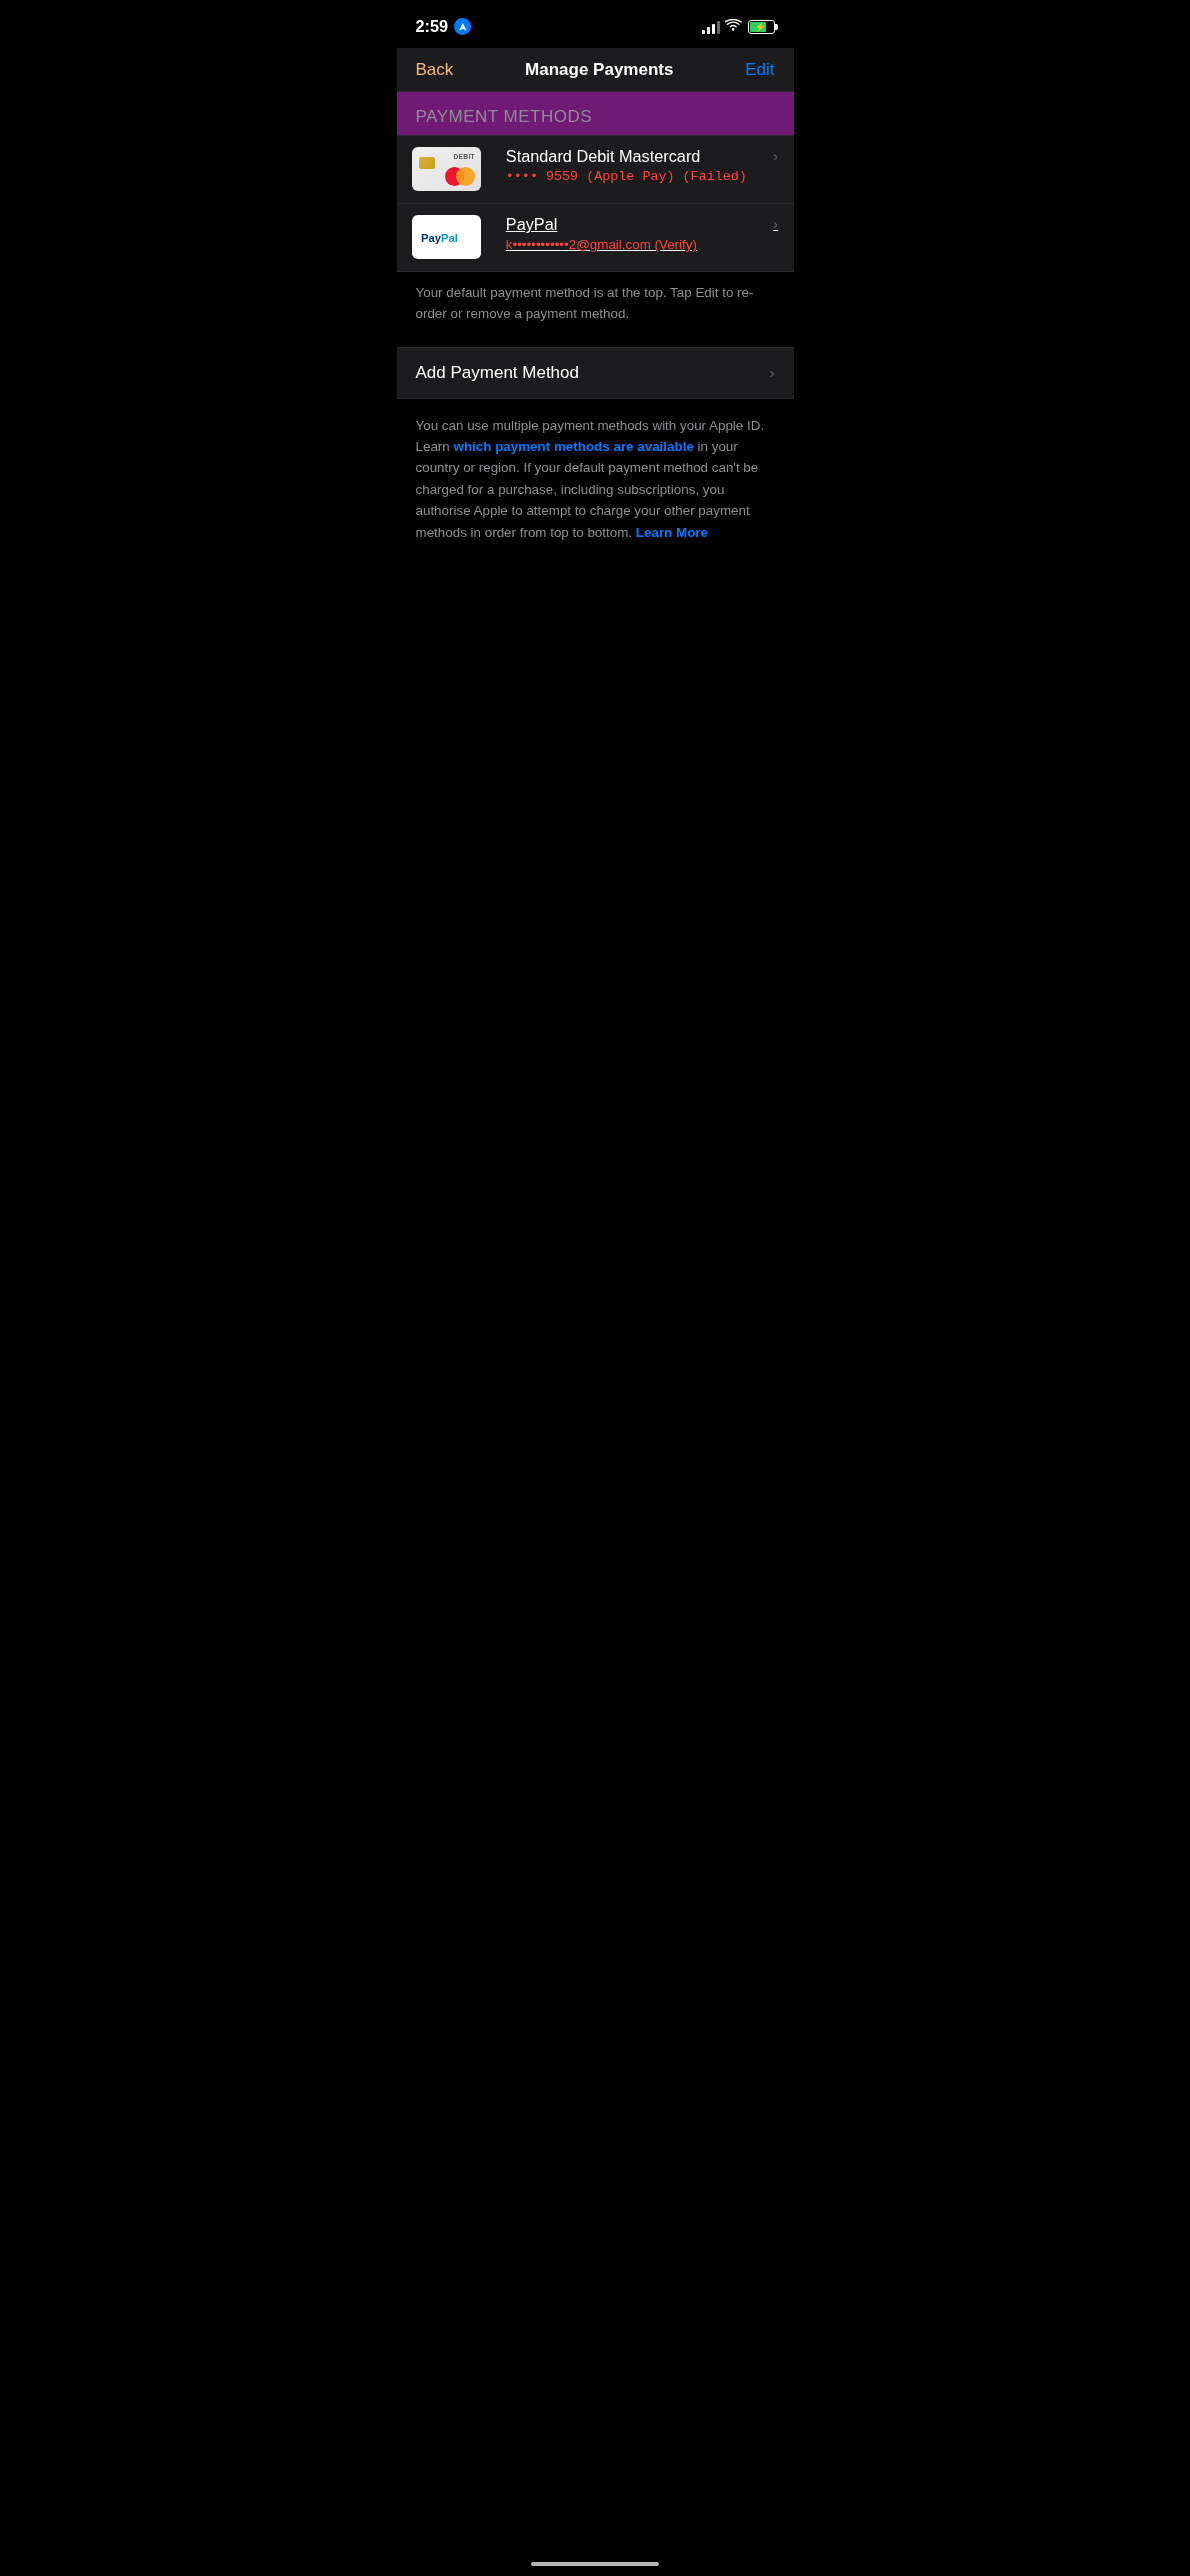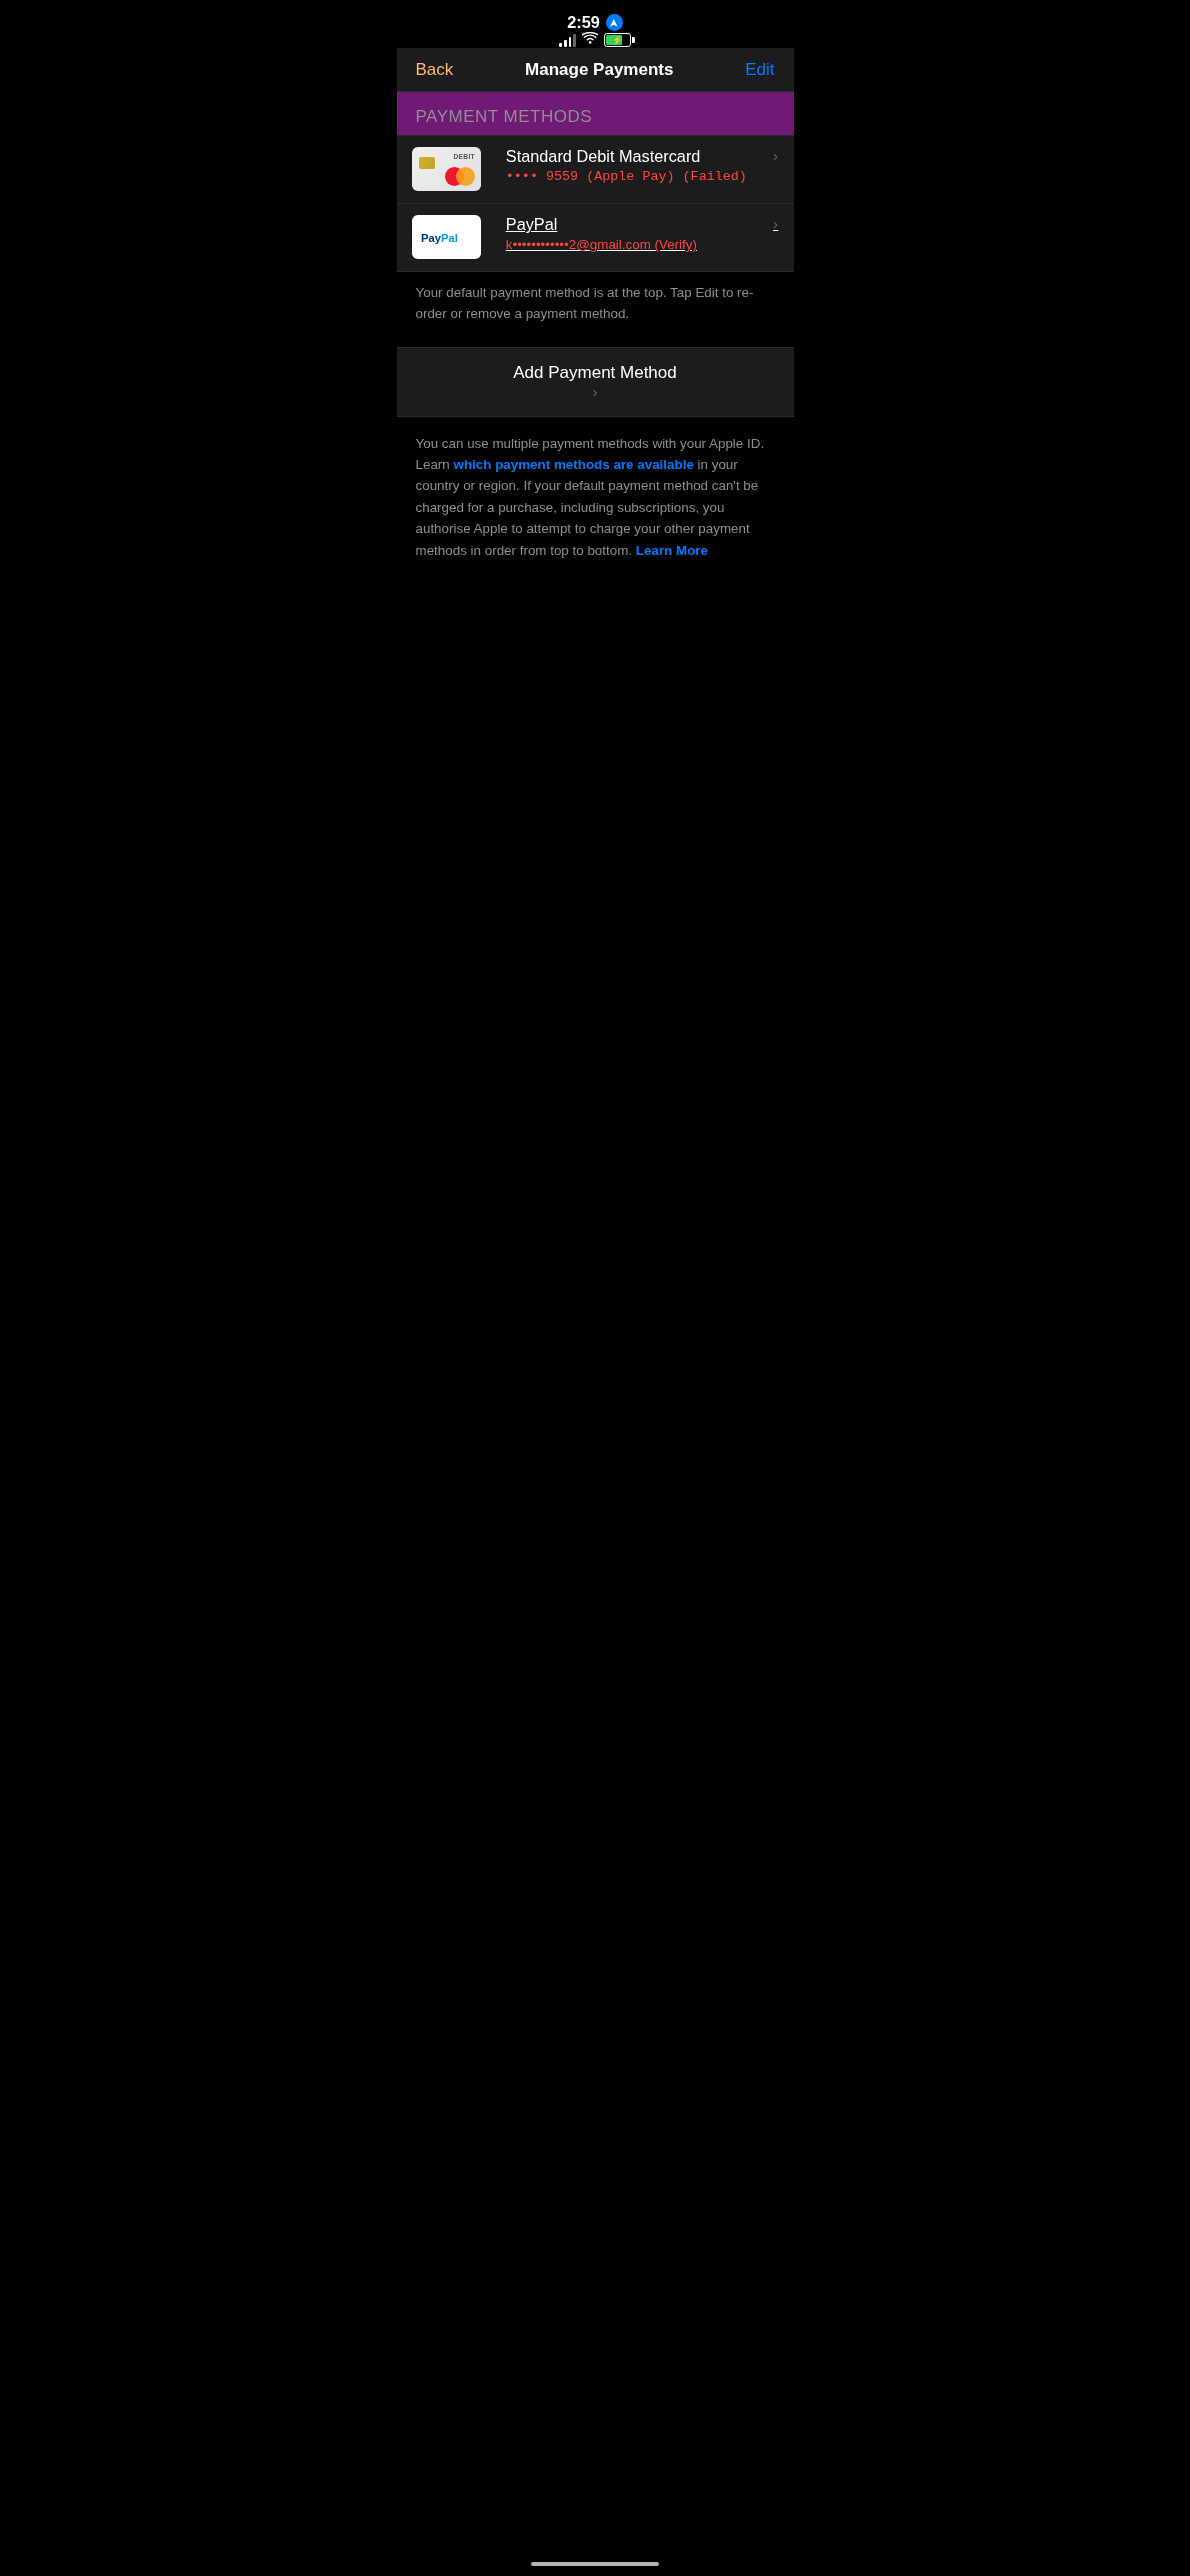--- a/index.html
+++ b/index.html
@@ -19,21 +19,20 @@
       overflow-x: hidden;
     }
 
     .status-bar {
       background-color: #000;
       display: flex;
       justify-content: space-between;
       align-items: center;
       padding: 13.4px 19px 7.7px;
       height: 48px;
-      flex-direction: column;
     }
 
     .status-time {
       font-size: 16.3px;
       font-weight: 600;
       color: #fff;
       display: flex;
       align-items: center;
       gap: 5.8px;
     }
@@ -290,21 +289,20 @@
       border-bottom: 1px solid #2C2C2E;
       margin-top: 7.7px;
     }
 
     .add-payment-row {
       display: flex;
       align-items: center;
       justify-content: space-between;
       padding: 15.3px 19px;
       cursor: pointer;
-      flex-direction: column;
     }
 
     .add-payment-label {
       font-size: 17px;
       font-weight: 400;
       color: #fff;
     }
 
     .footer-text {
       padding: 15.3px 19px;

